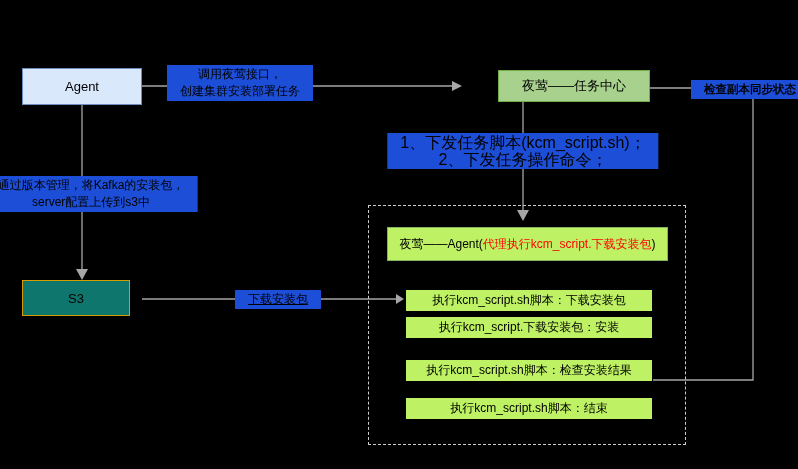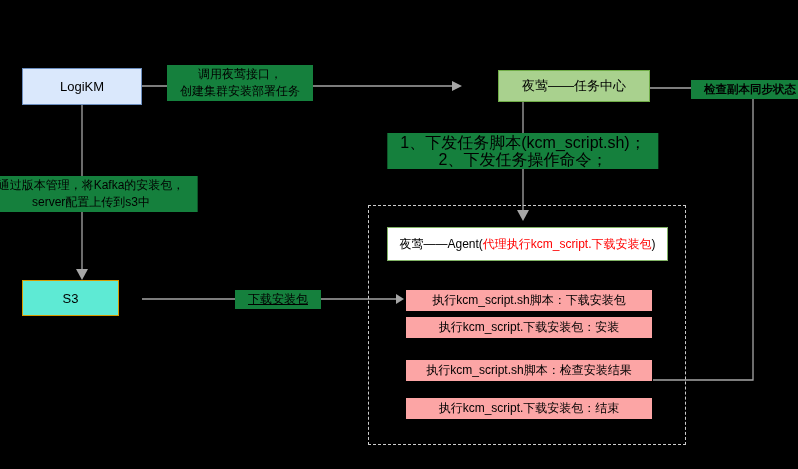--- a/index.html
+++ b/index.html
@@ -8,40 +8,40 @@
 
   .canvas { position:relative; width:798px; height:469px; background:#000; overflow:hidden; }
 
   .connectors { position:absolute; left:0; top:0; z-index:1; }
   .connectors line, .connectors polyline { stroke:#a6a6a6; stroke-width:1.3; }
   .connectors polygon { fill:#a6a6a6; }
 
   .node { position:absolute; z-index:2; display:flex; align-items:center; justify-content:center;
           font-size:13px; color:#000; text-align:center; }
   .node-logikm { left:22px; top:68px; width:120px; height:37px; background:#dae8fc; border:1px solid #6c8ebf; }
-  .node-s3     { left:22px; top:280px; width:97px; height:36px; background:#5eead4; border:1px solid #d79b00; }
+  .node-s3     { left:22px; top:280px; width:108px; height:36px; background:#0f766e; border:1px solid #d79b00; }
   .node-task-center { left:462px; top:70px; width:152px; height:32px; background:#a9d18e; border:1px solid #70ad47;margin-left:36px; }
 
-  .label { position:absolute; z-index:3; background:#15803d; color:#000; font-size:12px; line-height:17px;
+  .label { position:absolute; z-index:3; background:#1d4ed8; color:#000; font-size:12px; line-height:17px;
            text-align:center; white-space:pre-line; padding:1px 13px; transform:translateX(-50%); }
   .label-call-api  { left:240px; top:65px; }
   .label-dispatch  { left:523px; top:133px; font-size:16px; }
   .label-upload    { left:91px;  top:176px; }
   .label-download  { left:278px; top:290px;text-decoration:underline; }
   .label-check-sync{ left:750px; top:80px; white-space:nowrap; font-size:11.5px;font-weight:bold; }
 
   .agent-container { position:absolute; left:368px; top:205px; width:318px; height:240px;
                      border:1.5px dashed #cdcdcd; z-index:2; }
   .agent-header { position:absolute; left:18px; top:21px; width:281px; height:34px;
-                  background:#ffffff; border:1px solid #82b366;
+                  background:#bef264; border:1px solid #82b366;
                   display:flex; align-items:center; justify-content:center;
                   font-size:12px; color:#000; white-space:nowrap; }
   .agent-header .hl { color:#ff0000; }
 
-  .step { position:absolute; left:36px; width:248px; height:23px; background:#fca5a5; border:1px solid #000;
+  .step { position:absolute; left:36px; width:248px; height:23px; background:#bef264; border:1px solid #000;
           display:flex; align-items:center; justify-content:center; font-size:12px; color:#000; white-space:nowrap; }
   .st0 { top:83px; } .st1 { top:110px; } .st2 { top:137px;margin-top:16px; } .st3 { top:164px; } .st4 { top:191px; }
 </style>
 </head>
 <body>
 
 <div class="canvas">
 
   <svg class="connectors" width="798" height="469">
 
@@ -54,21 +54,21 @@
     <line x1="82" y1="105" x2="82" y2="270"></line>
     <polygon points="76,269 88,269 82,280"></polygon>
 
     <line x1="142" y1="299" x2="396" y2="299"></line>
     <polygon points="396,294 396,304 404,299"></polygon>
 
     <polyline points="652,380 753,380 753,88 606,88" fill="none"></polyline>
     <polygon points="606,83 606,93 596,88"></polygon>
   </svg>
 
-  <div class="node node-logikm">LogiKM</div>
+  <div class="node node-logikm">Agent</div>
 
   <div class="node node-s3">S3</div>
 
   <div class="node node-task-center">夜莺——任务中心</div>
 
   <div class="label label-call-api">调用夜莺接口，
 创建集群安装部署任务</div>
 
   <div class="label label-dispatch">1、下发任务脚本(kcm_script.sh)；
 2、下发任务操作命令；</div>
@@ -82,16 +82,16 @@
 
   <div class="agent-container">
     <div class="agent-header">
       <span>夜莺——Agent(</span>
         <span class="hl">代理执行kcm_script.下载安装包</span>
         <span>)</span>
     </div>
     <div class="step st0">执行kcm_script.sh脚本：下载安装包</div>
     <div class="step st1">执行kcm_script.下载安装包：安装</div>
     <div class="step st2">执行kcm_script.sh脚本：检查安装结果</div>
-    <div class="step st4">执行kcm_script.下载安装包：结束</div>
+    <div class="step st4">执行kcm_script.sh脚本：结束</div>
   </div>
 
 </div>
 
 </body></html>

